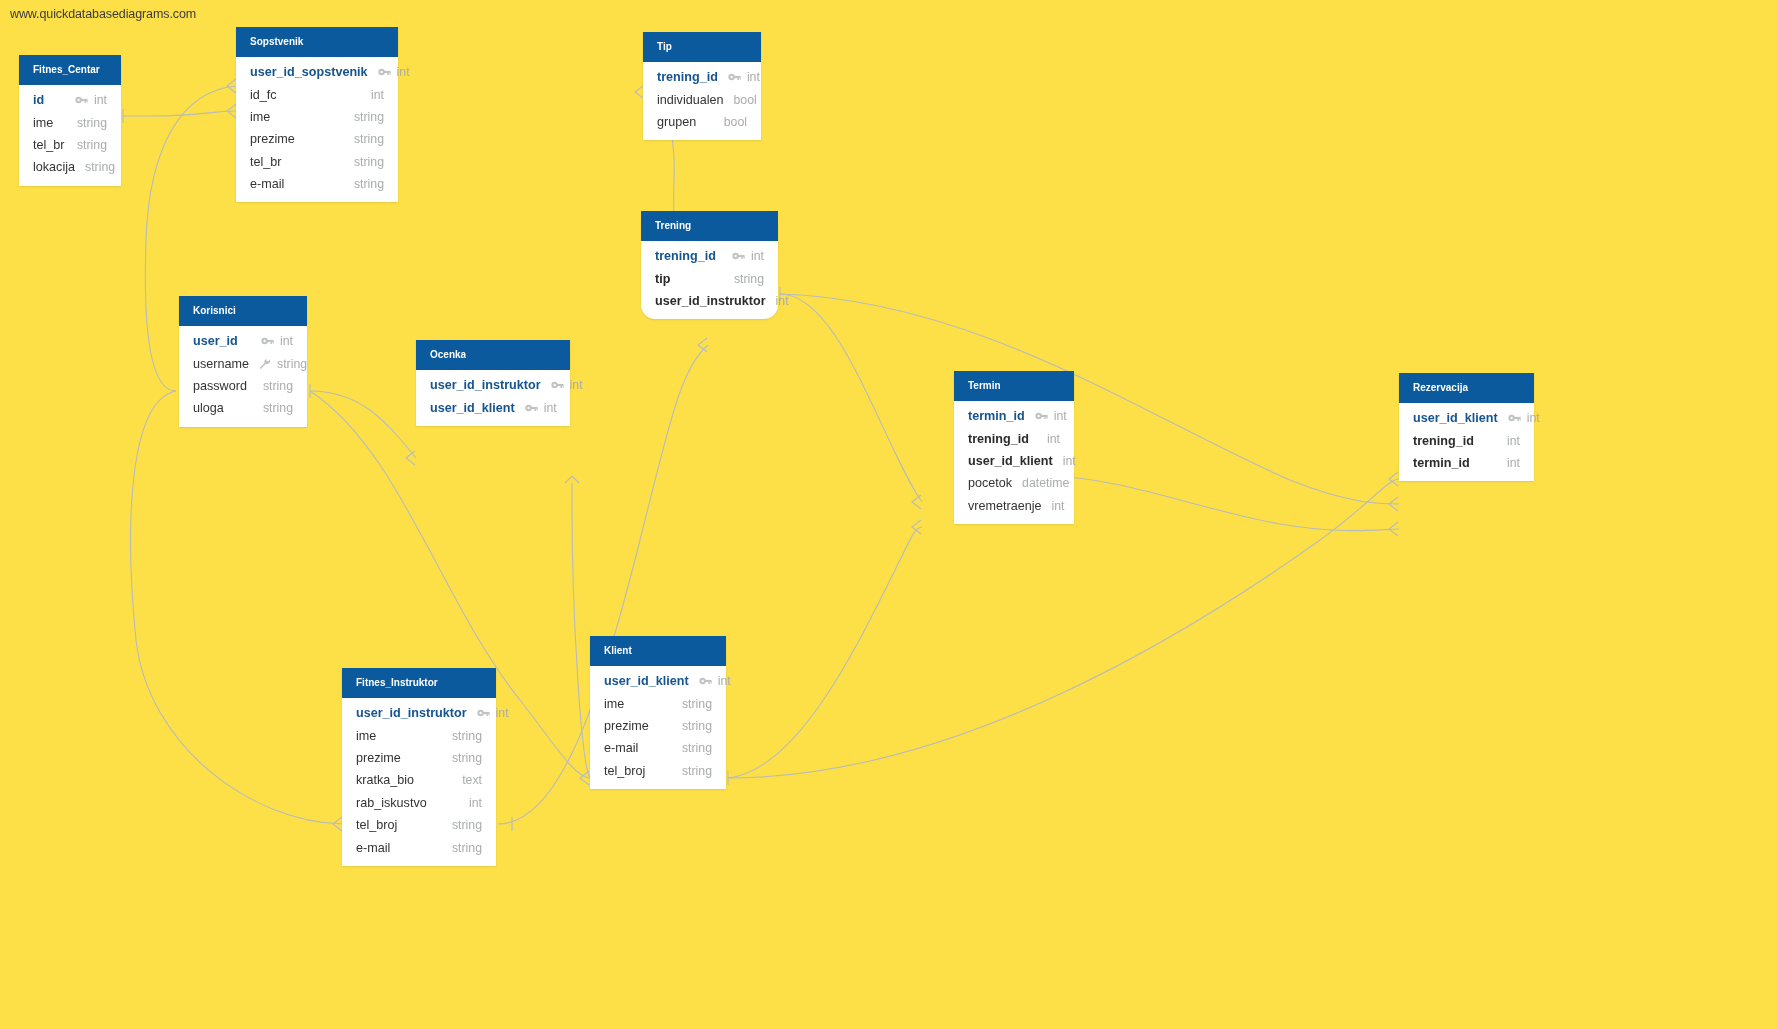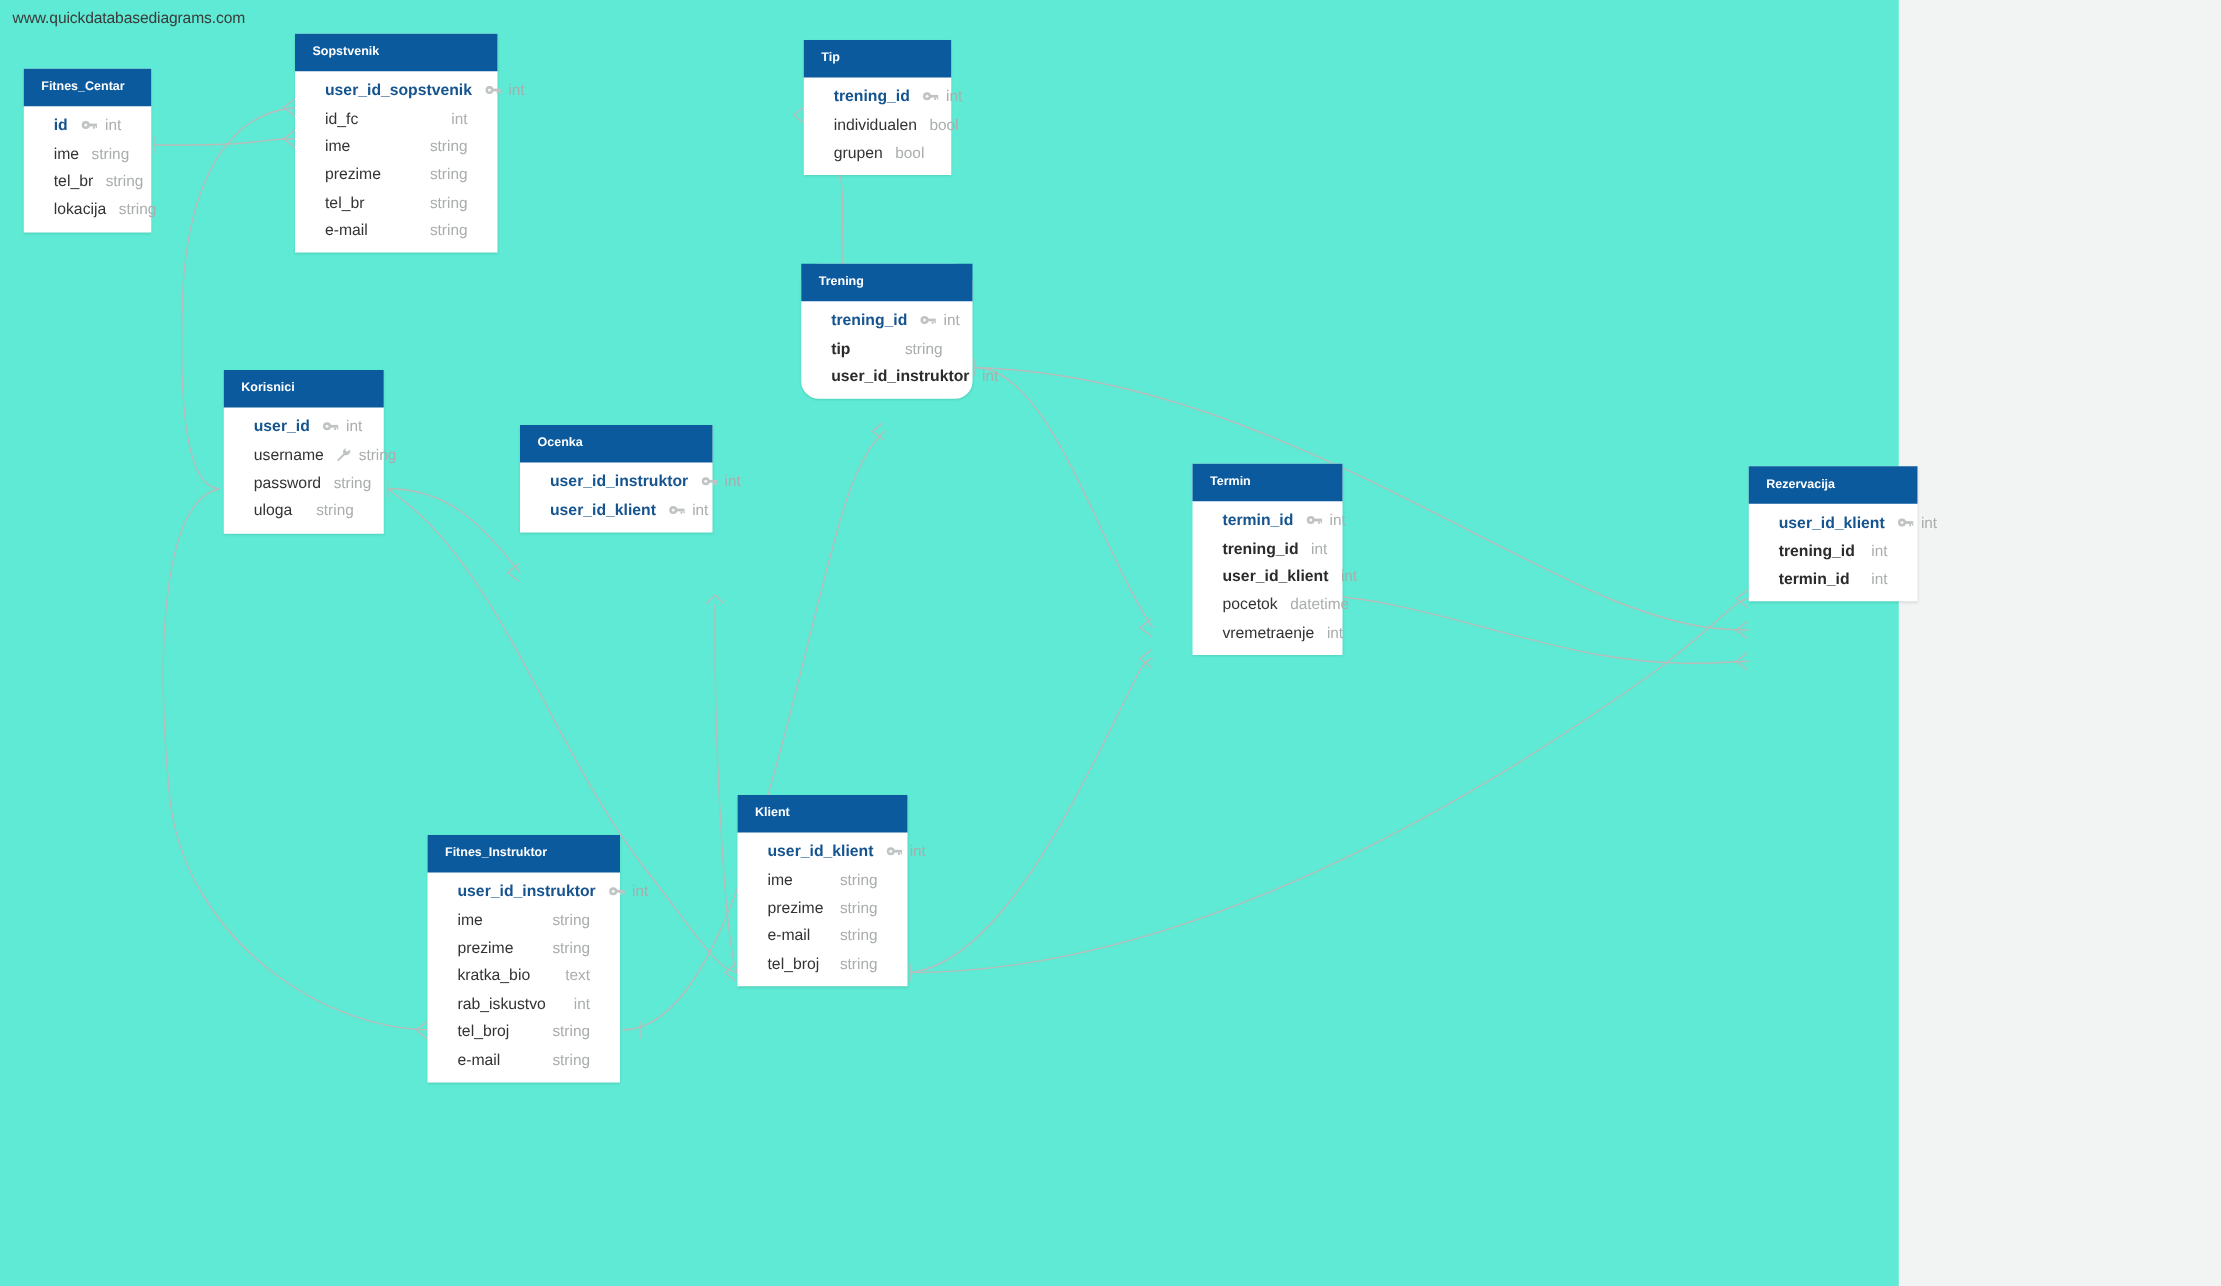--- a/index.html
+++ b/index.html
@@ -6,23 +6,23 @@
   * { box-sizing: border-box; margin: 0; padding: 0; }
   html, body {
     width: 1777px;
     height: 1029px;
     background: #f2f4f3;
     font-family: "Liberation Sans", sans-serif;
     overflow: hidden;
   }
   #canvas {
     position: relative;
-    width: 1519px;
+    width: 1777px;
     height: 1029px;
-    background: #5eead4;
+    background: #fde047;
   }
   #watermark {
     position: absolute;
     left: 10px;
     top: 7px;
     font-size: 12.5px;
     color: #3b3b3b;
     letter-spacing: -0.1px;
     white-space: nowrap;
   }
@@ -48,21 +48,21 @@
     font-weight: 700;
     padding: 9px 14px 10px 14px;
     line-height: 1.1;
     white-space: nowrap;
   }
   .t-body { padding: 4px 0 7px 0; }
   .row {
     display: flex;
     align-items: center;
     height: 22.4px;
-    padding: 0 24px;
+    padding: 0 14px;
     white-space: nowrap;
   }
   .fname {
     font-size: 12.6px;
     color: #333333;
     flex: 0 0 auto;
   }
   .fname.pk { color: #15548f; font-weight: bold; }
   .fname.fk { color: #2b2b2b; font-weight: bold; }
   .spacer { flex: 1 1 auto; min-width: 10px; }

